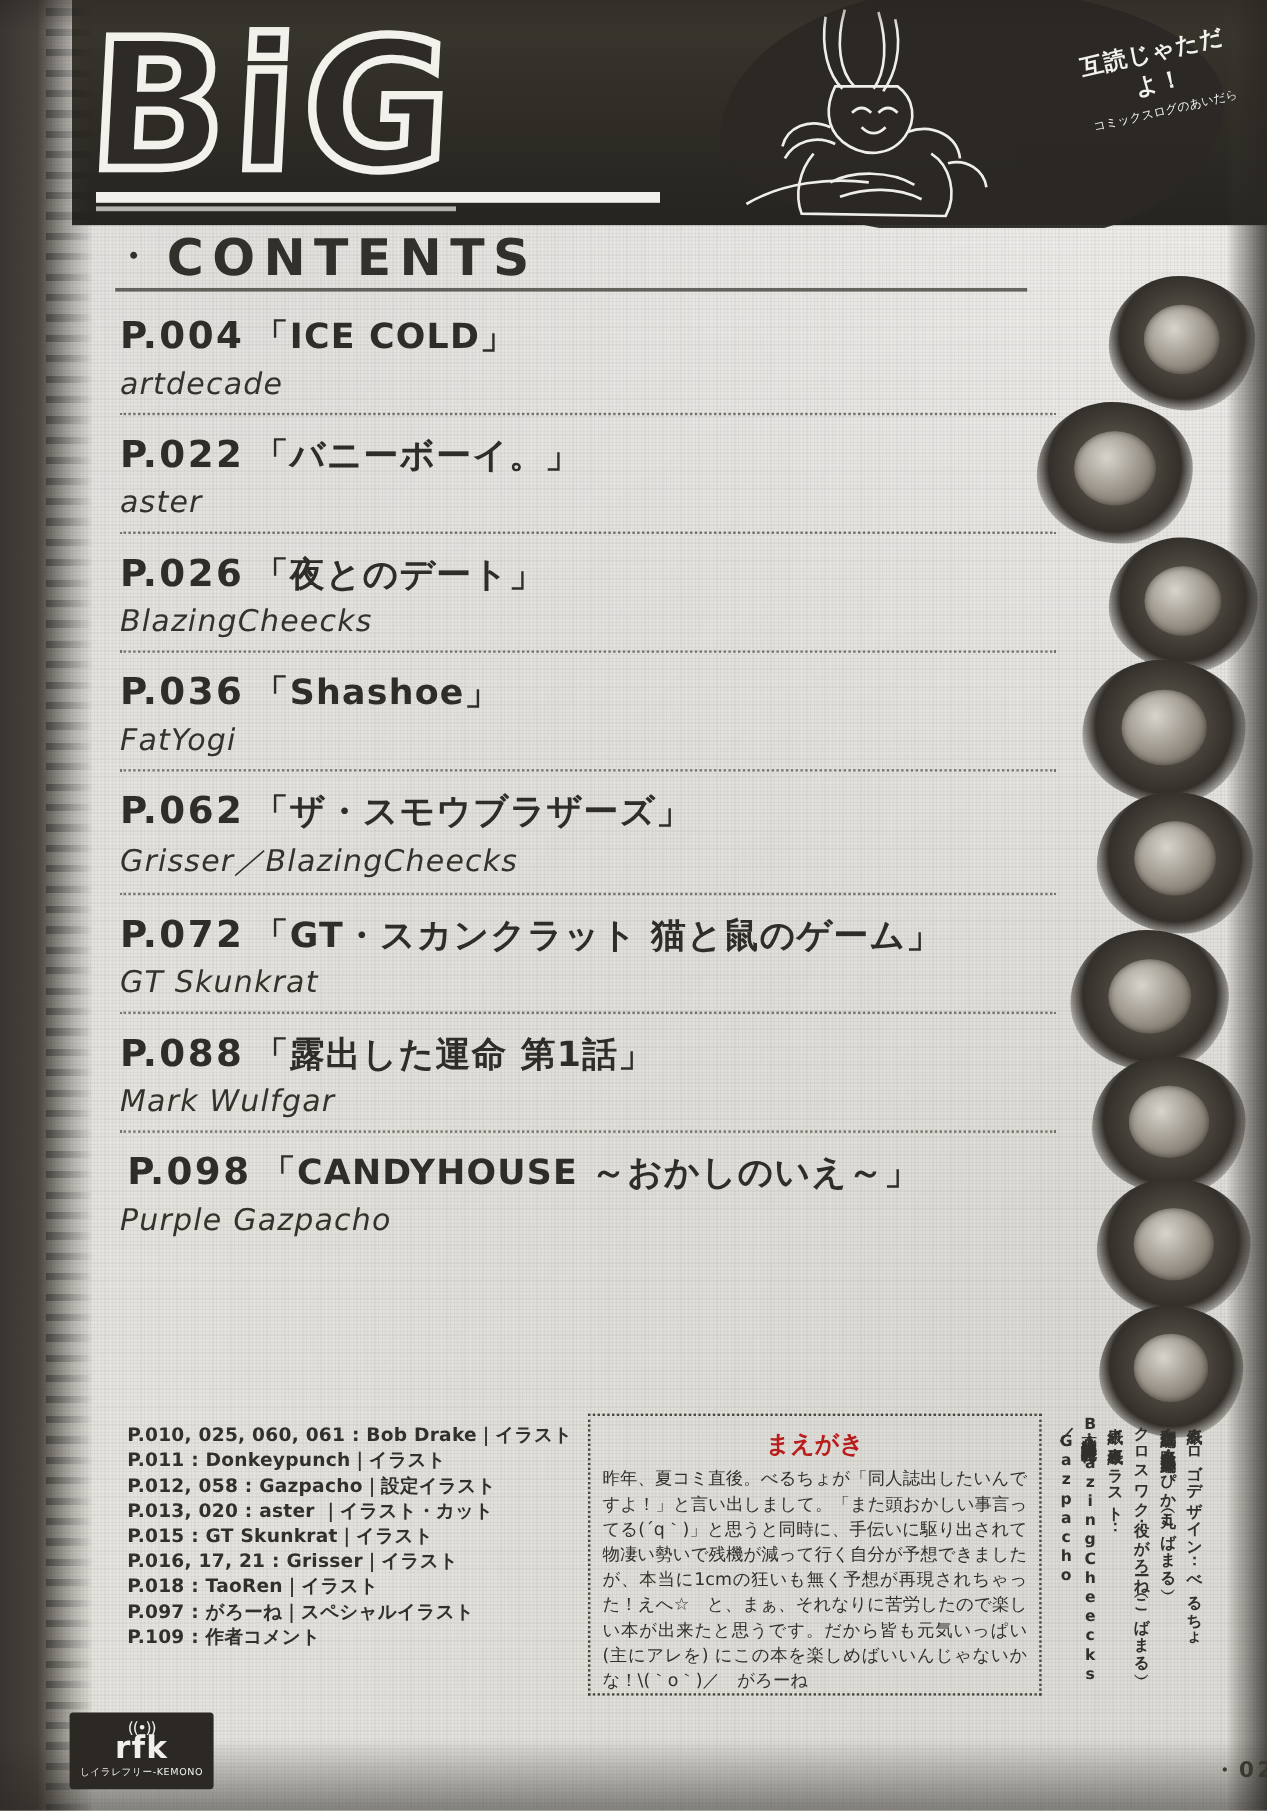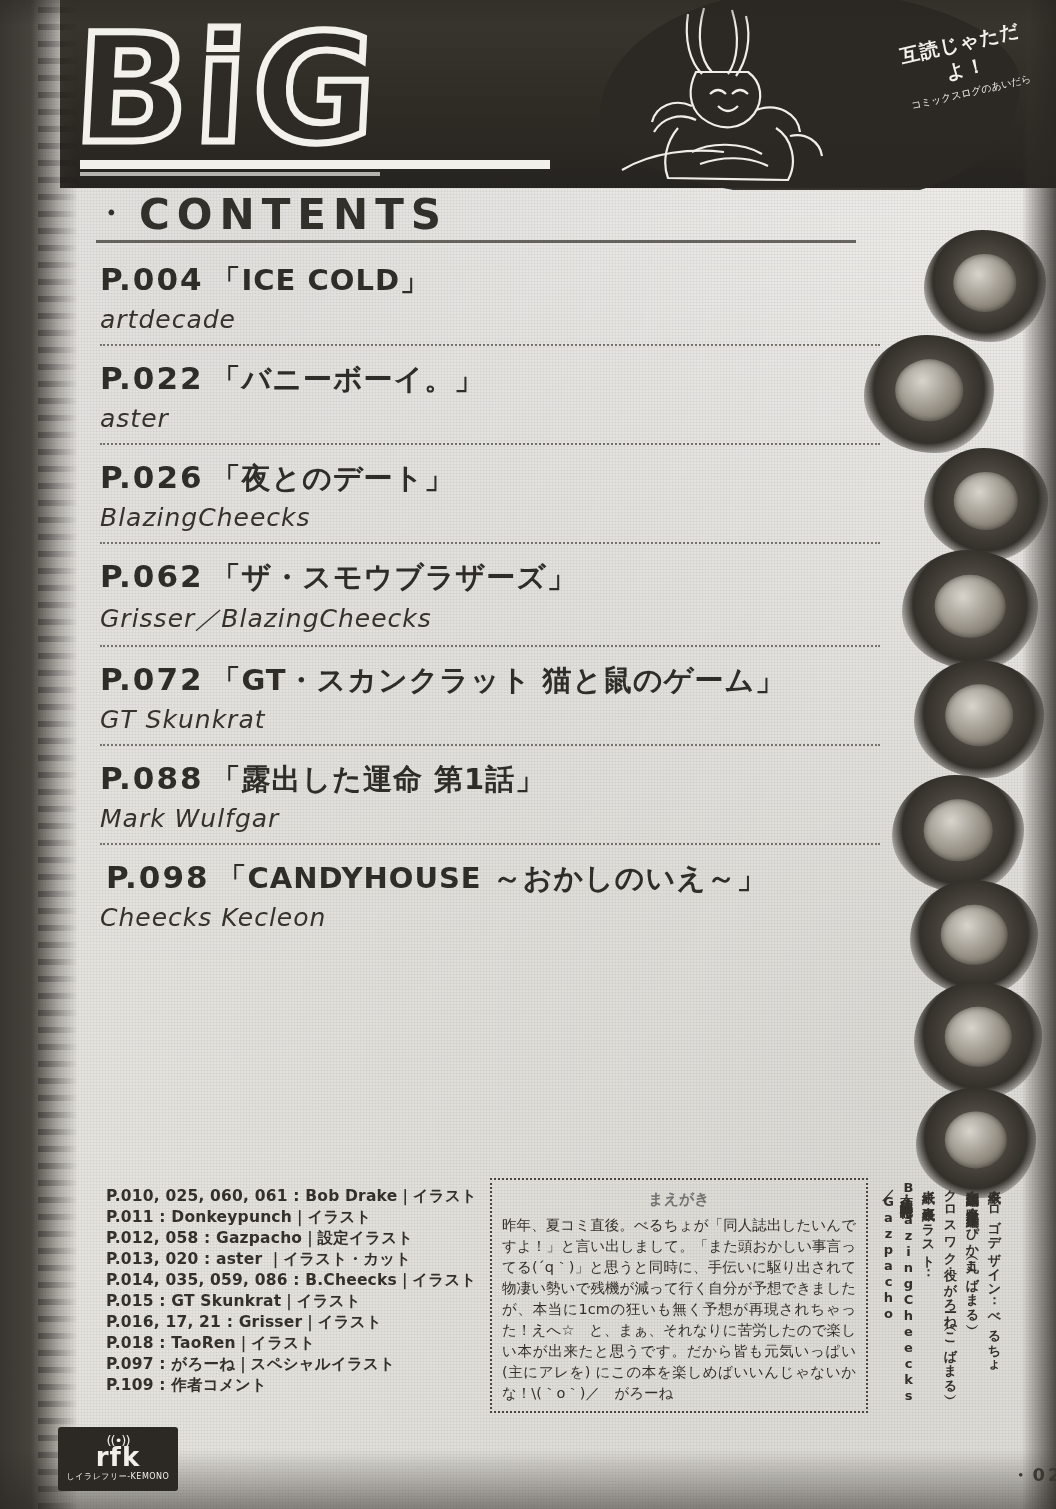--- a/index.html
+++ b/index.html
@@ -178,21 +178,21 @@
   }
   .credit-line{
     font-size:15.5px;color:#33302b;letter-spacing:0.2px;
     line-height:21px;white-space:nowrap;font-weight:bold;
   }
   .panel-preface{
     left:394px;width:378px;height:235px;
     border:2px dotted #4a463f;
   }
   .preface-title{
-    text-align:center;font-size:15px;font-weight:bold;color:#737373;margin:2px 0 6px 0;
+    text-align:center;font-size:20px;font-weight:bold;color:#b91c1c;margin:2px 0 6px 0;
   }
   .preface-body{
     font-size:14.5px;line-height:21px;color:#33302b;text-align:justify;
   }
   .panel-staff{
     left:790px;width:80px;height:235px;
     border:none;
   }
   .staff-vertical{
     writing-mode:vertical-rl;
@@ -289,20 +289,27 @@
   </div>
 
   <div class="toc-entry">
     <div class="toc-line1">
       <span class="toc-page">P.026</span><span class="toc-title">「夜とのデート」</span>
     </div>
     <div class="toc-author">BlazingCheecks</div>
     <div class="toc-sep"></div>
   </div>
 
+  <div class="toc-entry">
+    <div class="toc-line1">
+      <span class="toc-page">P.036</span><span class="toc-title">「Shashoe」</span>
+    </div>
+    <div class="toc-author">FatYogi</div>
+    <div class="toc-sep"></div>
+  </div>
 
 
   <div class="toc-entry">
     <div class="toc-line1">
       <span class="toc-page">P.062</span><span class="toc-title">「ザ・スモウブラザーズ」</span>
     </div>
     <div class="toc-author">Grisser／BlazingCheecks</div>
     <div class="toc-sep"></div>
   </div>
 
@@ -319,21 +326,21 @@
       <span class="toc-page">P.088</span><span class="toc-title">「露出した運命 第1話」</span>
     </div>
     <div class="toc-author">Mark Wulfgar</div>
     <div class="toc-sep"></div>
   </div>
 
   <div class="toc-entry indent">
     <div class="toc-line1">
       <span class="toc-page">P.098</span><span class="toc-title">「CANDYHOUSE ～おかしのいえ～」</span>
     </div>
-    <div class="toc-author">Cheecks Kecleon</div>
+    <div class="toc-author">Purple Gazpacho</div>
   </div>
 
 </div>
 
 <div class="holes">
   <div class="hole" style="left:104px;top:0px;width:122px;height:112px;">
       <div class="core"></div>
     </div>
   <div class="hole" style="left:44px;top:105px;width:130px;height:118px;">
       <div class="core"></div>
@@ -361,21 +368,20 @@
     </div>
 </div>
 
 <div class="bottom">
 
   <div class="panel panel-credits">
     <div class="credit-line">P.010, 025, 060, 061 : Bob Drake｜イラスト</div>
     <div class="credit-line">P.011 : Donkeypunch｜イラスト</div>
     <div class="credit-line">P.012, 058 : Gazpacho｜設定イラスト</div>
     <div class="credit-line">P.013, 020 : aster ｜イラスト・カット</div>
-    <div class="credit-line">P.014, 035, 059, 086 : B.Cheecks｜イラスト</div>
     <div class="credit-line">P.015 : GT Skunkrat｜イラスト</div>
     <div class="credit-line">P.016, 17, 21 : Grisser｜イラスト</div>
     <div class="credit-line">P.018 : TaoRen｜イラスト</div>
     <div class="credit-line">P.097 : がろーね｜スペシャルイラスト</div>
     <div class="credit-line">P.109 : 作者コメント</div>
   </div>
 
   <div class="panel panel-preface">
     <div class="preface-title">まえがき</div>
     <div class="preface-body">昨年、夏コミ直後。べるちょが「同人誌出したいんですよ！」と言い出しまして。「また頭おかしい事言ってる(´q｀)」と思うと同時に、手伝いに駆り出されて物凄い勢いで残機が減って行く自分が予想できましたが、本当に1cmの狂いも無く予想が再現されちゃった！えへ☆　と、まぁ、それなりに苦労したので楽しい本が出来たと思うです。だから皆も元気いっぱい (主にアレを) にこの本を楽しめばいいんじゃないかな！\(｀o｀)／　がろーね</div>

